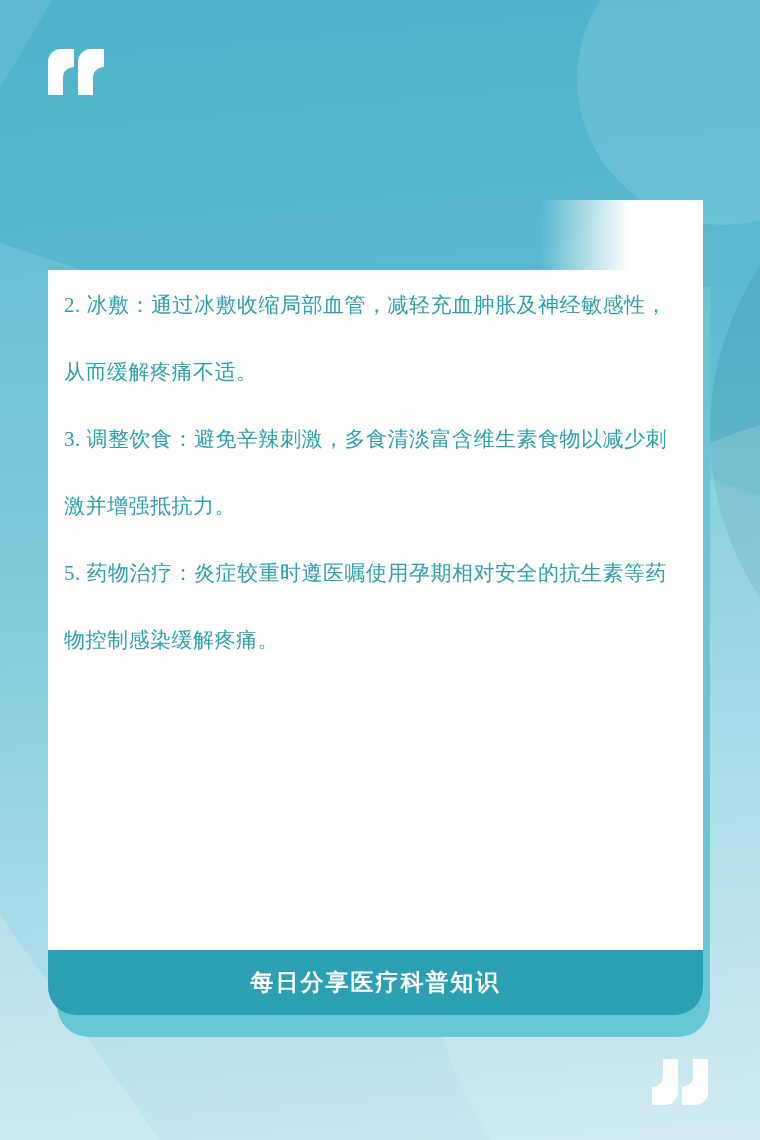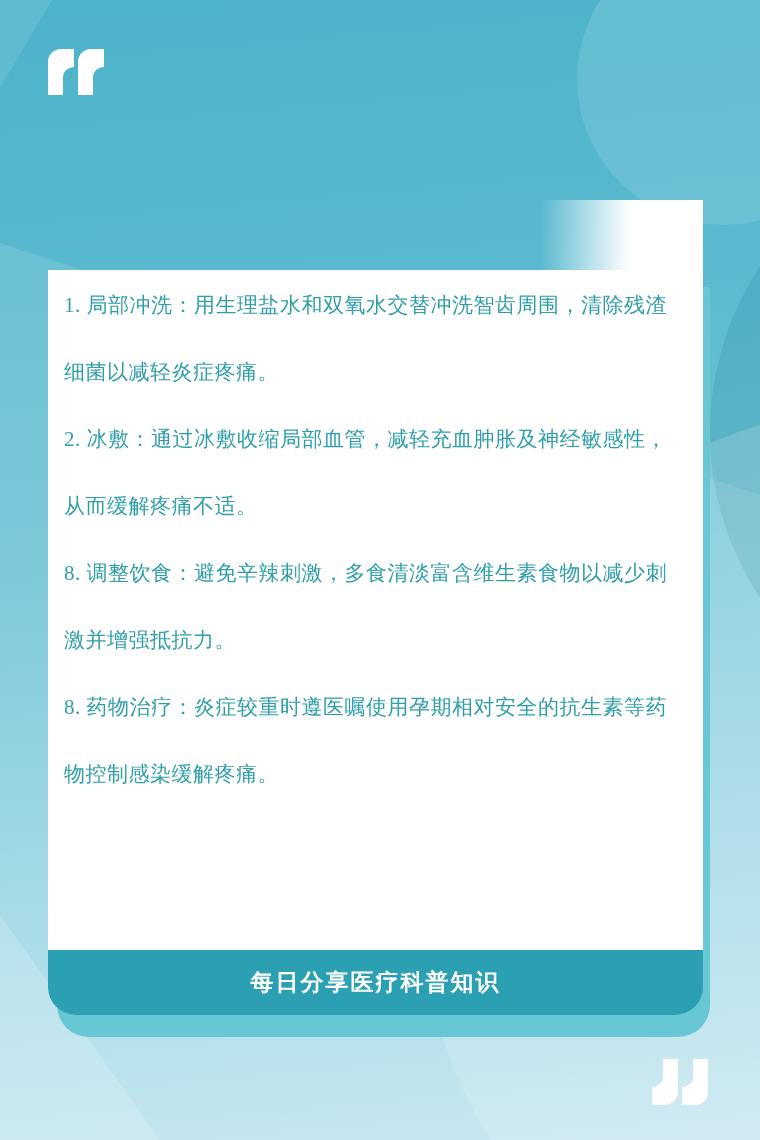--- a/index.html
+++ b/index.html
@@ -67,24 +67,23 @@
   </svg>
 
   <div class="shape bg-circle-tr"></div>
   <div class="band-fade"></div>
 
   <div class="offset-layer"></div>
 
   <div class="card">
     <div>
 
-    <p class="tip">1. 局部冲洗：用生理盐水和双氧水交替冲洗智齿周围，清除残渣细菌以减轻炎症疼痛。</p>
         <p class="tip">2. 冰敷：通过冰敷收缩局部血管，减轻充血肿胀及神经敏感性，从而缓解疼痛不适。</p>
-        <p class="tip">8. 调整饮食：避免辛辣刺激，多食清淡富含维生素食物以减少刺激并增强抵抗力。</p>
-        <p class="tip">8. 药物治疗：炎症较重时遵医嘱使用孕期相对安全的抗生素等药物控制感染缓解疼痛。</p>
+        <p class="tip">3. 调整饮食：避免辛辣刺激，多食清淡富含维生素食物以减少刺激并增强抵抗力。</p>
+        <p class="tip">5. 药物治疗：炎症较重时遵医嘱使用孕期相对安全的抗生素等药物控制感染缓解疼痛。</p>
       </div>
   </div>
 
   <div class="footer-bar">
     <span>每日分享医疗科普知识</span>
   </div>
 
   <svg class="quote quote-close" width="56" height="46" viewBox="0 0 56 46" aria-hidden="true">
     <path fill="#ffffff" d="M13 0 H26 V18 C17 19 15 24 15 30 V46 H0 V13 C0 5.8 5.8 0 13 0 Z"></path>
     <path fill="#ffffff" d="M43 0 H56 V18 C47 19 45 24 45 30 V46 H30 V13 C30 5.8 35.8 0 43 0 Z"></path>

